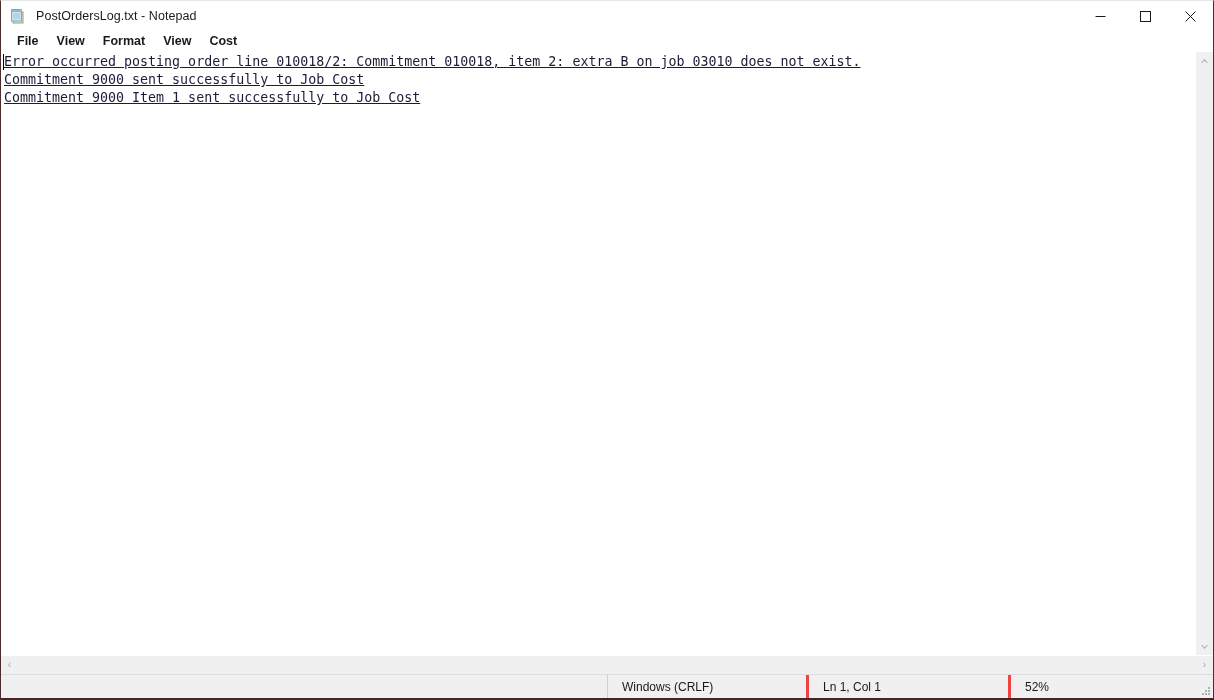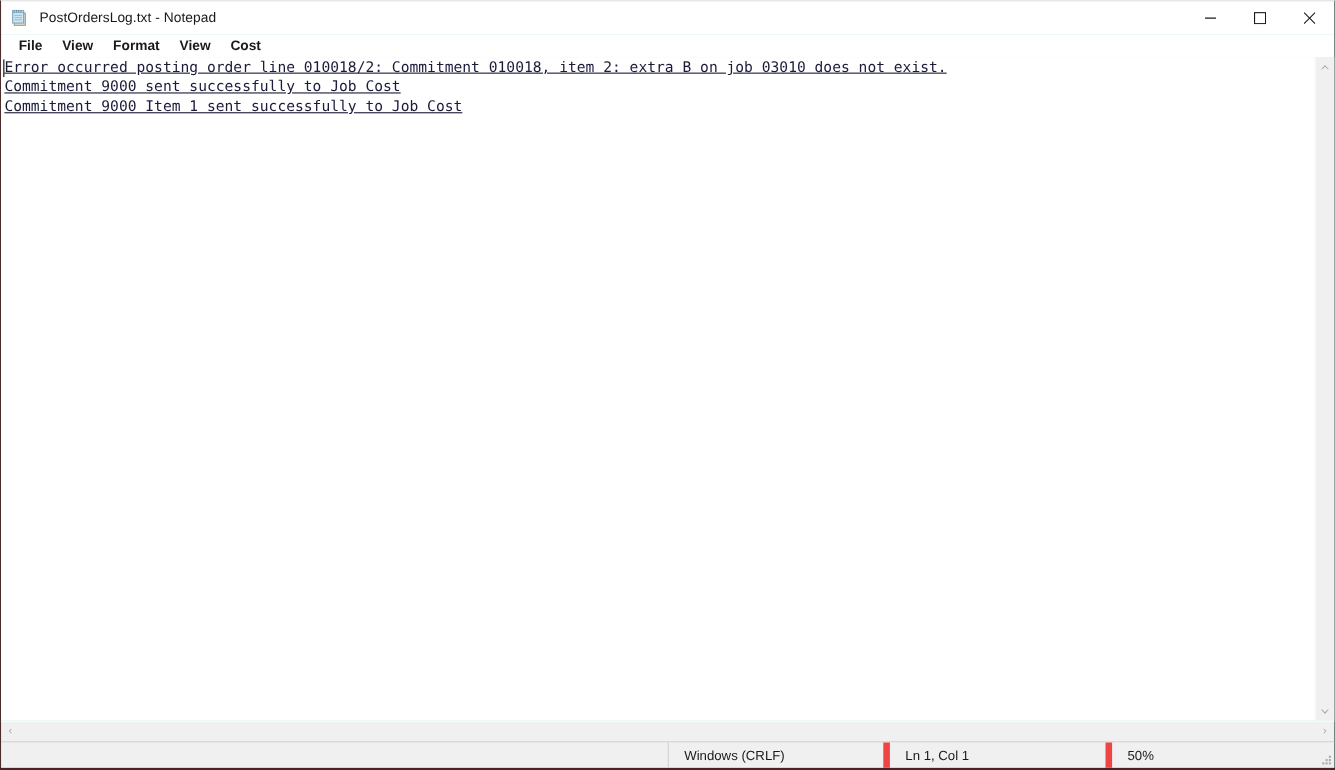--- a/index.html
+++ b/index.html
@@ -182,21 +182,21 @@
     color: #1a1a1a;
   }
   .status-spacer {
     width: 606px;
     border-right: 1px solid #d0d0d0;
   }
   .status-cell {
     display: flex;
     align-items: center;
     padding-left: 14px;
-    border-right: 6px solid #ef4444;
+    border-right: 3px solid #ef4444;
     white-space: nowrap;
   }
   .status-encoding { width: 201px; box-sizing: border-box; }
   .status-position { width: 202px; box-sizing: border-box; }
   .status-zoom     { width: 190px; box-sizing: border-box; border-right: none; }
   .resize-grip {
     position: absolute;
     right: 3px;
     bottom: 3px;
     width: 11px;
@@ -284,21 +284,21 @@
 
   <div class="hscroll">
     <div class="hscroll-arrow">‹</div>
     <div class="hscroll-arrow">›</div>
   </div>
 
   <div class="statusbar">
     <div class="status-spacer"></div>
     <div class="status-cell status-encoding">Windows (CRLF)</div>
     <div class="status-cell status-position">Ln 1, Col 1</div>
-    <div class="status-cell status-zoom">50%</div>
+    <div class="status-cell status-zoom">52%</div>
     <div class="resize-grip">
       <i style="right:0px;  bottom:0px;"></i>
       <i style="right:3px;  bottom:0px;"></i>
       <i style="right:6px;  bottom:0px;"></i>
       <i style="right:0px;  bottom:3px;"></i>
       <i style="right:3px;  bottom:3px;"></i>
       <i style="right:0px;  bottom:6px;"></i>
     </div>
   </div>
 

